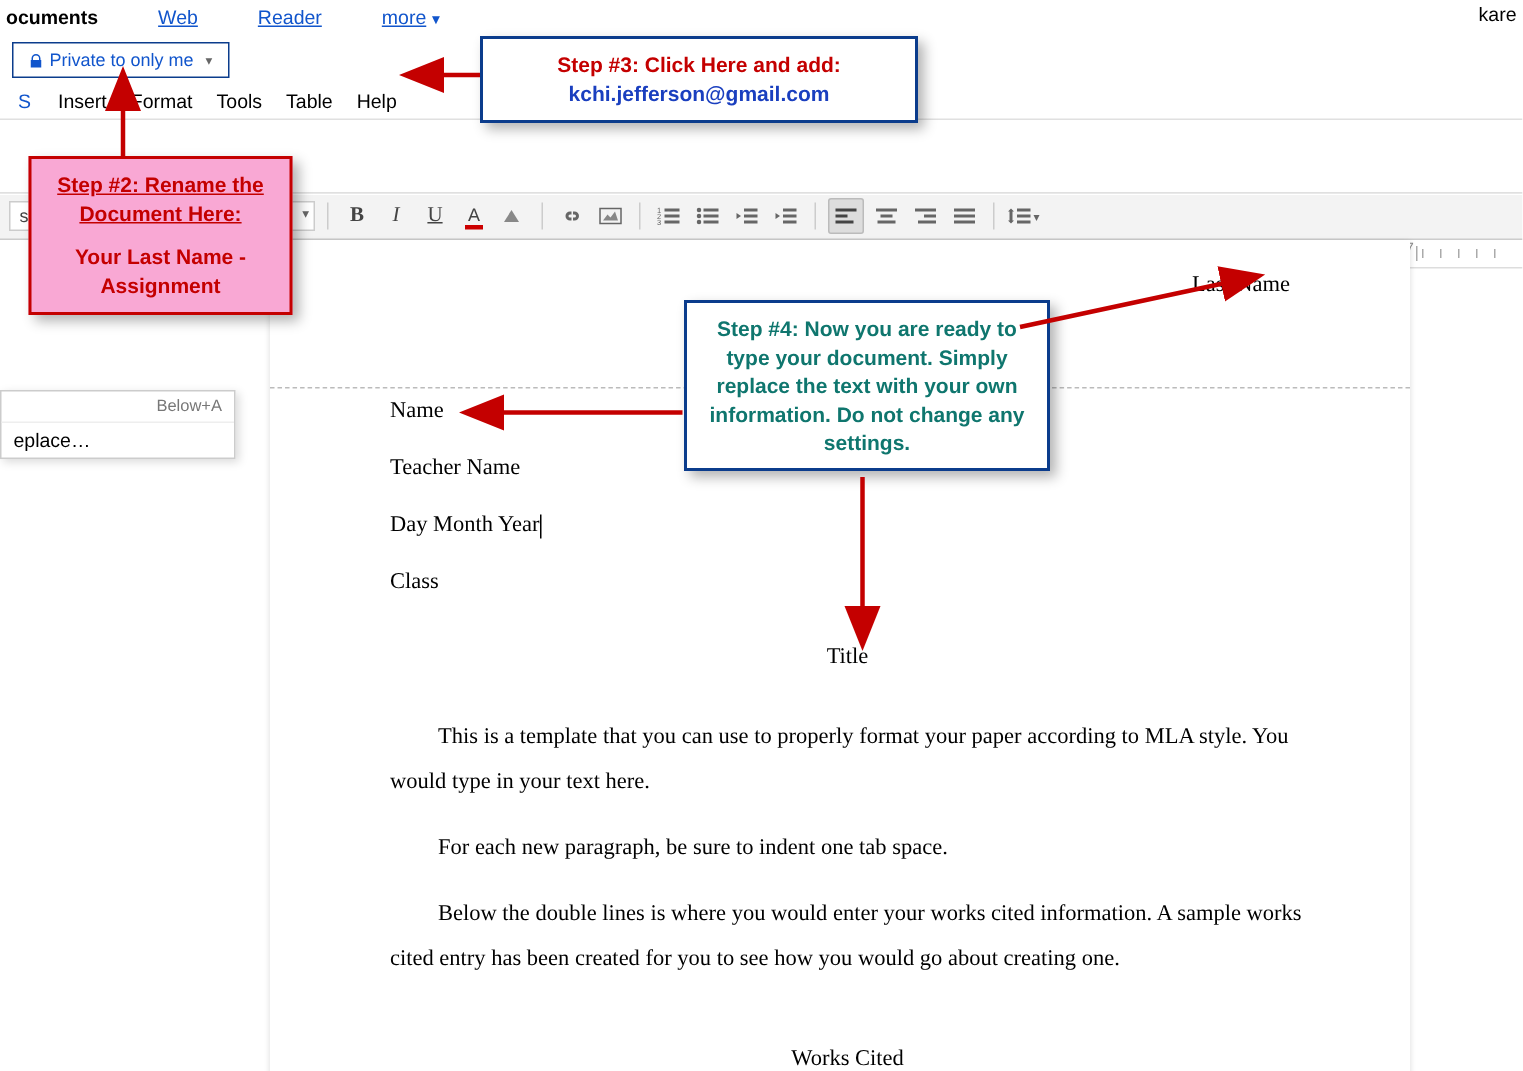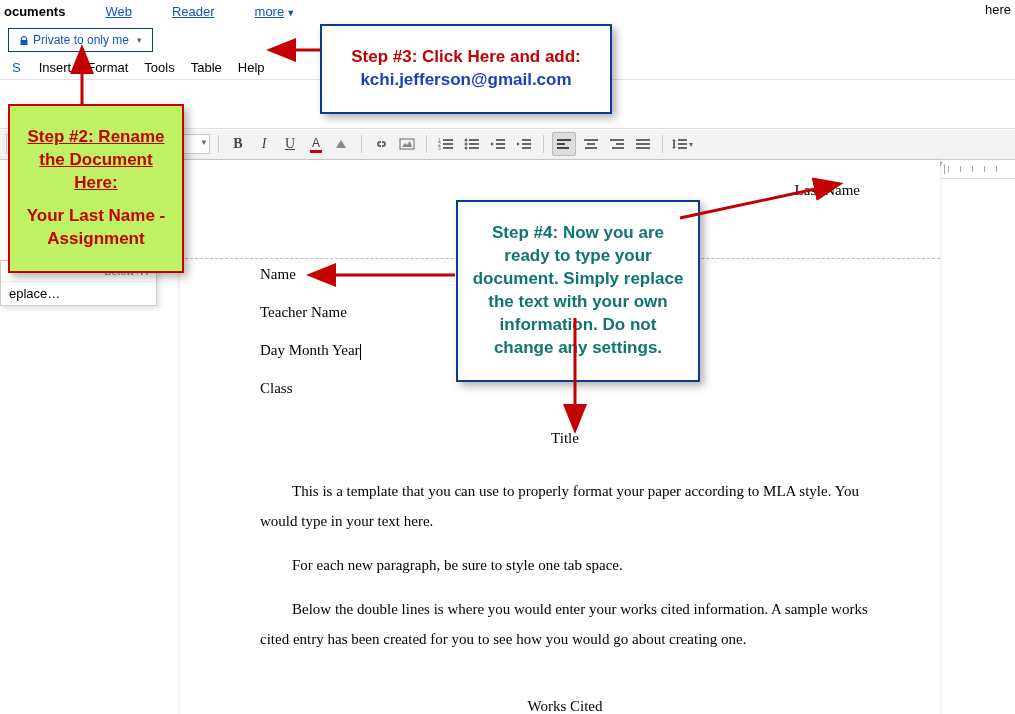--- a/index.html
+++ b/index.html
@@ -40,42 +40,42 @@
   .page-margin-dash { border-top:1px dashed #bbb; margin:0 0px; position:absolute; top:98px; left:0; right:0;}
   .page-content { padding:18px 70px 20px 80px; font-family:"Times New Roman", serif; font-size:15px; line-height:1.6;}
   .last-name { text-align:right; margin-bottom:60px; padding-right:10px;}
   .mla-field { margin:14px 0;}
   .cursor-mark { display:inline-block; width:1px; height:16px; background:#000; vertical-align:middle;}
   .title-line { text-align:center; margin:26px 0;}
   .para { margin:14px 0; line-height:2; }
   .para .indent { display:inline-block; width:32px;}
   .wc { text-align:center; margin-top:40px;}
   
-  .callout { position:absolute; background:#fff; border:2px solid #0b3c8c; box-shadow:4px 4px 8px rgba(0,0,0,0.3); padding:20px 12px; font-size:17px; font-weight:bold; text-align:center; line-height:1.35;}
+  .callout { position:absolute; background:#fff; border:2px solid #0b3c8c; box-shadow:4px 4px 8px rgba(0,0,0,0.3); padding:8px 12px; font-size:14px; font-weight:bold; text-align:center; line-height:1.35;}
   .callout.red-text { color:#c40000; }
   .callout.blue-main { color:#c40000;}
   .callout .blue-mail { color:#1a3fbf;text-align:center;}
-  .step2 { left:8px; top:104px; width:148px; background:#bef264; border:2px solid #c40000;}
+  .step2 { left:19px; top:104px; width:148px; background:#f9a8d4; border:2px solid #c40000;}
   .step2 .underline { text-decoration:underline;}
   .step3 { left:320px; top:24px; width:264px;}
   .step4 { left:456px; top:200px; width:216px;}
   
   .overlay-svg { position:absolute; left:0; top:0; width:1015px; height:714px; pointer-events:none;}
 </style>
 </head>
 <body>
 
 <div class="topbar">
   <div class="left">
     <span class="nav-first">ocuments</span>
     <a class="nav-link">Web</a>
     <a class="nav-link">Reader</a>
     <span><a class="nav-link">more</a><span class="more-tri">▼</span></span>
   </div>
-  <div class="right">here</div>
+  <div class="right">kare</div>
 </div>
 
 <div class="header-row">
   <div class="share-box">
     <span class="lock-icon">
       <svg viewBox="0 0 10 10">
           <path d="M2 4V3a3 3 0 016 0v1h.5v5h-7V4H2zm1 0h4V3a2 2 0 00-4 0v1z" fill="#1155cc"></path>
         </svg>
     </span>
     <span>Private to only me</span>
@@ -312,21 +312,21 @@
 <div class="page-area">
   <div class="page-margin-dash"></div>
   <div class="page-content">
     <div class="last-name">Last Name</div>
     <div class="mla-field">Name</div>
     <div class="mla-field">Teacher Name</div>
     <div class="mla-field"><span>Day Month Year</span><span class="cursor-mark"></span></div>
     <div class="mla-field">Class</div>
     <div class="title-line">Title</div>
     <div class="para"><span class="indent"></span><span>This is a template that you can use to properly format your paper according to MLA style.  You would type in your text here.</span></div>
-    <div class="para"><span class="indent"></span><span>For each new paragraph, be sure to style one tab space.</span></div>
+    <div class="para"><span class="indent"></span><span>For each new paragraph, be sure to indent one tab space.</span></div>
     <div class="para"><span class="indent"></span><span>Below the double lines is where you would enter your works cited information.  A sample works cited entry has been created for you to see how you would go about creating one.</span></div>
     <div class="wc">Works Cited</div>
   </div>
 </div>
 
 <div class="callout red-text step2">
   <div class="underline">Step #2: Rename the Document Here:</div>
   <div style="height:10px"></div>
   <div>Your Last Name - Assignment</div>
 </div>

